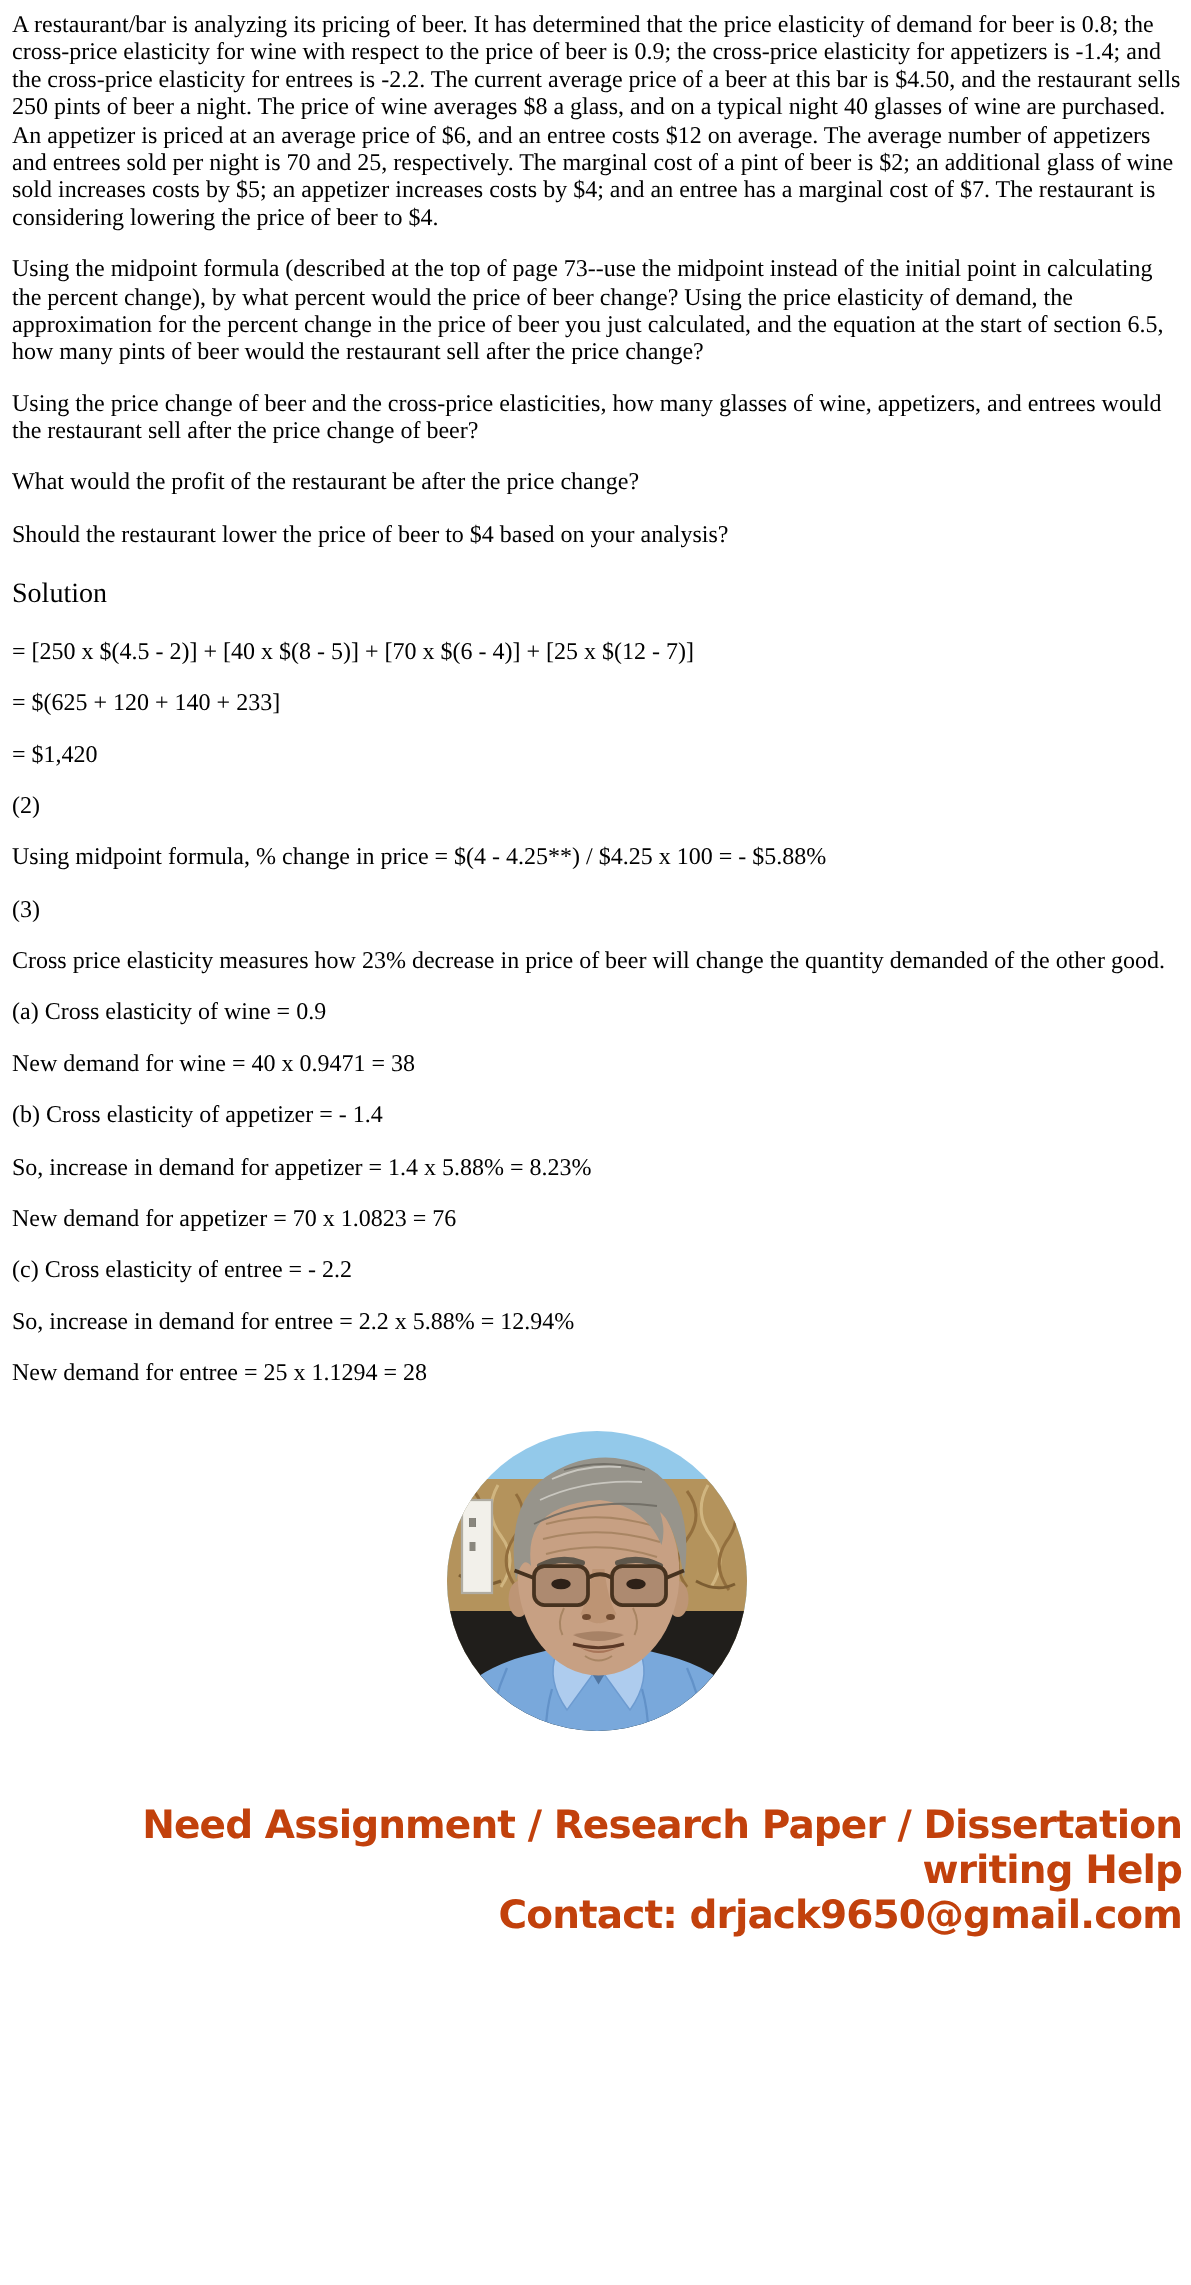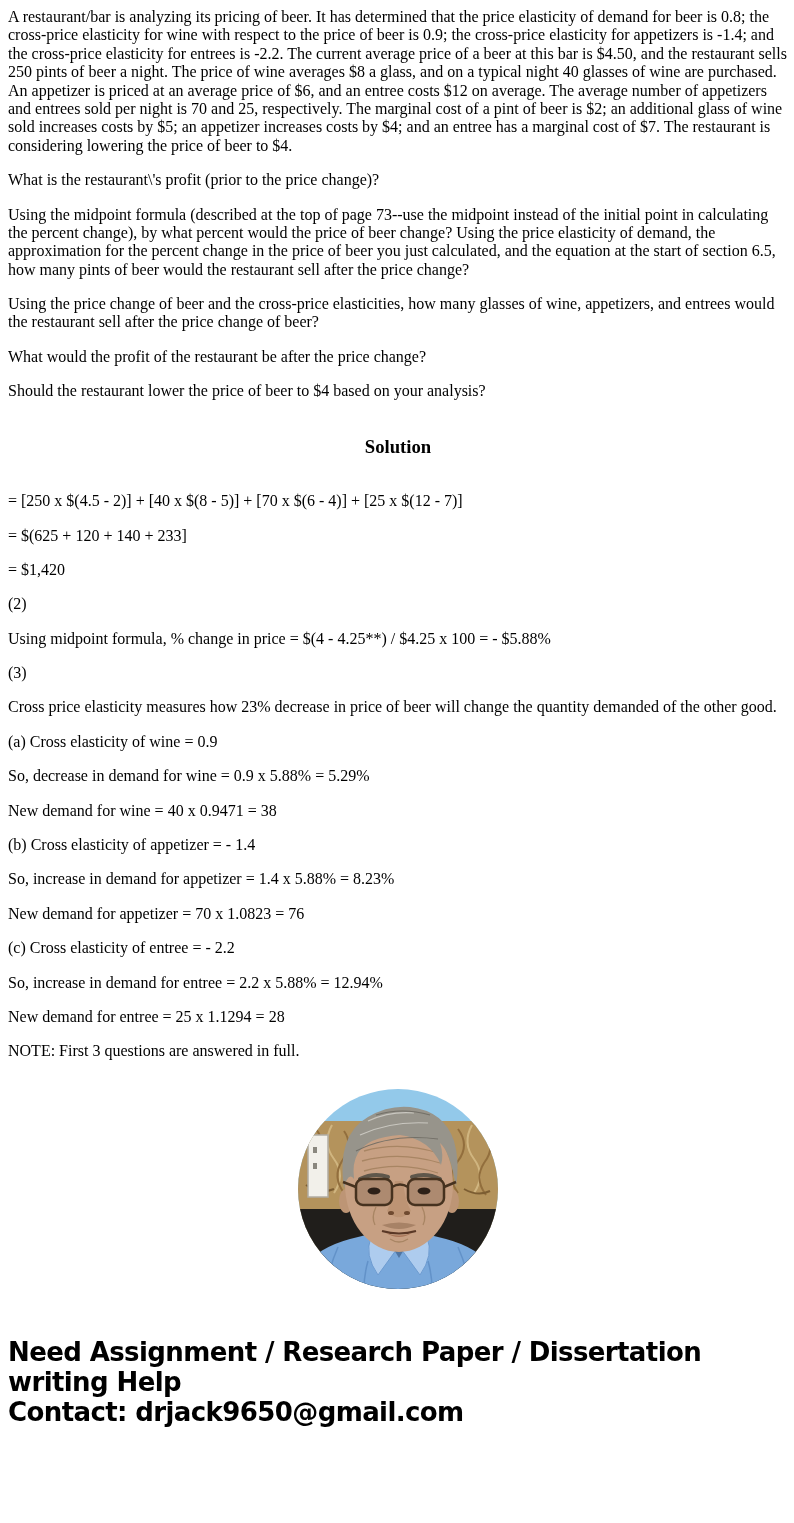--- a/index.html
+++ b/index.html
@@ -14,73 +14,69 @@
     font-size: 16px;
   }
   .page p {
     margin: 16px 0;
     line-height: 1.15;
   }
   .page p.no-top { margin-top: 0; }
   .solution-heading {
     font-family: "Liberation Serif", serif;
     font-size: 18.7px;
-    font-weight: bold;
-    margin: 35px 0;
+    font-weight: normal;
+    margin: 19px 0;
     line-height: 1.15;
-    text-align: center;
   }
   .avatar-wrap {
     margin-top: 28px;
     text-align: center;
   }
   .avatar-svg { display: inline-block; vertical-align: top; }
   .footer-heading {
     margin-top: 48px;
-    text-align: left;
+    text-align: right;
     font-family: "DejaVu Sans", "Liberation Sans", sans-serif;
     font-weight: bold;
     font-size: 26px;
     line-height: 30px;
     letter-spacing: -0.6px;
-    color: #000000;
+    color: #c2410c;
   }
 </style>
 </head>
 <body>
 
 <div class="page">
 
   <p class="no-top">A restaurant/bar is analyzing its pricing of beer. It has determined that the price elasticity of demand for beer is 0.8; the cross-price elasticity for wine with respect to the price of beer is 0.9; the cross-price elasticity for appetizers is -1.4; and the cross-price elasticity for entrees is -2.2. The current average price of a beer at this bar is $4.50, and the restaurant sells 250 pints of beer a night. The price of wine averages $8 a glass, and on a typical night 40 glasses of wine are purchased. An appetizer is priced at an average price of $6, and an entree costs $12 on average. The average number of appetizers and entrees sold per night is 70 and 25, respectively. The marginal cost of a pint of beer is $2; an additional glass of wine sold increases costs by $5; an appetizer increases costs by $4; and an entree has a marginal cost of $7. The restaurant is considering lowering the price of beer to $4.</p>
 
-  <p>What is the restaurant\'s profit (prior to the price change)?</p>
   <p>Using the midpoint formula (described at the top of page 73--use the midpoint instead of the initial point in calculating the percent change), by what percent would the price of beer change? Using the price elasticity of demand, the approximation for the percent change in the price of beer you just calculated, and the equation at the start of section 6.5, how many pints of beer would the restaurant sell after the price change?</p>
   <p>Using the price change of beer and the cross-price elasticities, how many glasses of wine, appetizers, and entrees would the restaurant sell after the price change of beer?</p>
   <p>What would the profit of the restaurant be after the price change?</p>
   <p>Should the restaurant lower the price of beer to $4 based on your analysis?</p>
 
   <h3 class="solution-heading">Solution</h3>
 
   <p>= [250 x $(4.5 - 2)] + [40 x $(8 - 5)] + [70 x $(6 - 4)] + [25 x $(12 - 7)]</p>
   <p>= $(625 + 120 + 140 + 233]</p>
   <p>= $1,420</p>
   <p>(2)</p>
   <p>Using midpoint formula, % change in price = $(4 - 4.25**) / $4.25 x 100 = - $5.88%</p>
   <p>(3)</p>
   <p>Cross price elasticity measures how 23% decrease in price of beer will change the quantity demanded of the other good.</p>
   <p>(a) Cross elasticity of wine = 0.9</p>
-  <p>So, decrease in demand for wine = 0.9 x 5.88% = 5.29%</p>
   <p>New demand for wine = 40 x 0.9471 = 38</p>
   <p>(b) Cross elasticity of appetizer = - 1.4</p>
   <p>So, increase in demand for appetizer = 1.4 x 5.88% = 8.23%</p>
   <p>New demand for appetizer = 70 x 1.0823 = 76</p>
   <p>(c) Cross elasticity of entree = - 2.2</p>
   <p>So, increase in demand for entree = 2.2 x 5.88% = 12.94%</p>
   <p>New demand for entree = 25 x 1.1294 = 28</p>
-  <p>NOTE: First 3 questions are answered in full.</p>
 
   <div class="avatar-wrap">
     <svg class="avatar-svg" width="200" height="200" viewBox="0 0 200 200" xmlns="http://www.w3.org/2000/svg">
       <defs>
         <clipPath id="avclip">
             <circle cx="100" cy="100" r="100"></circle>
           </clipPath>
       </defs>
       <g clip-path="url(#avclip)">
 

